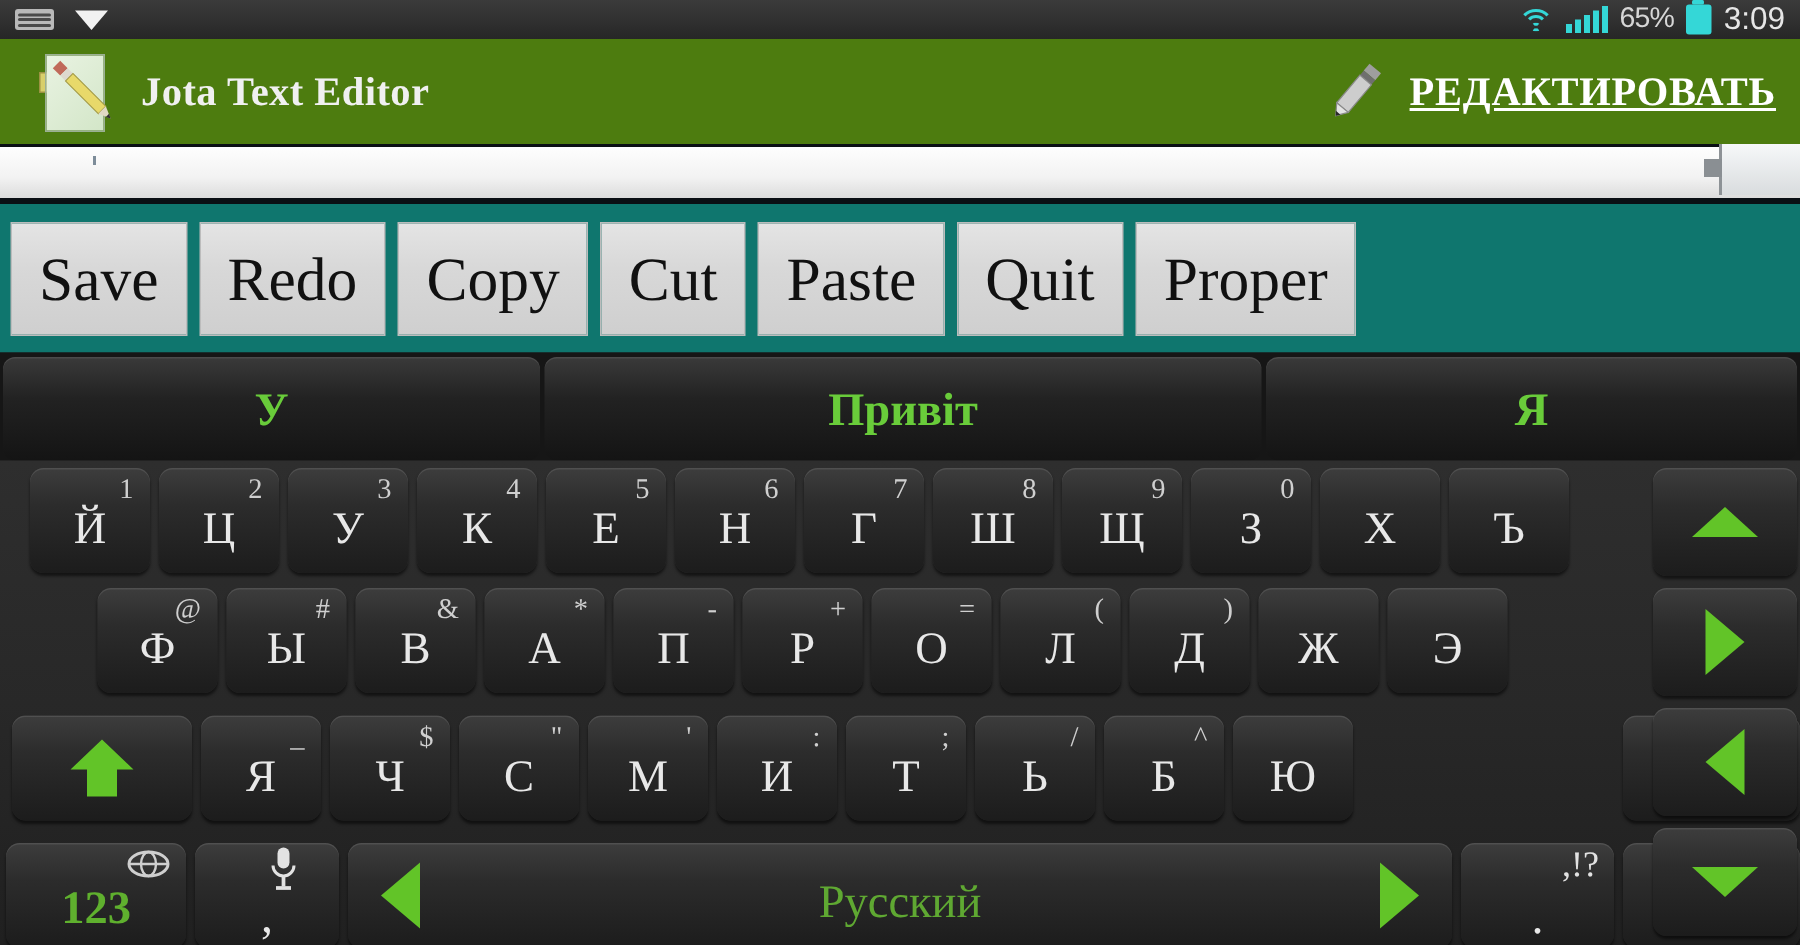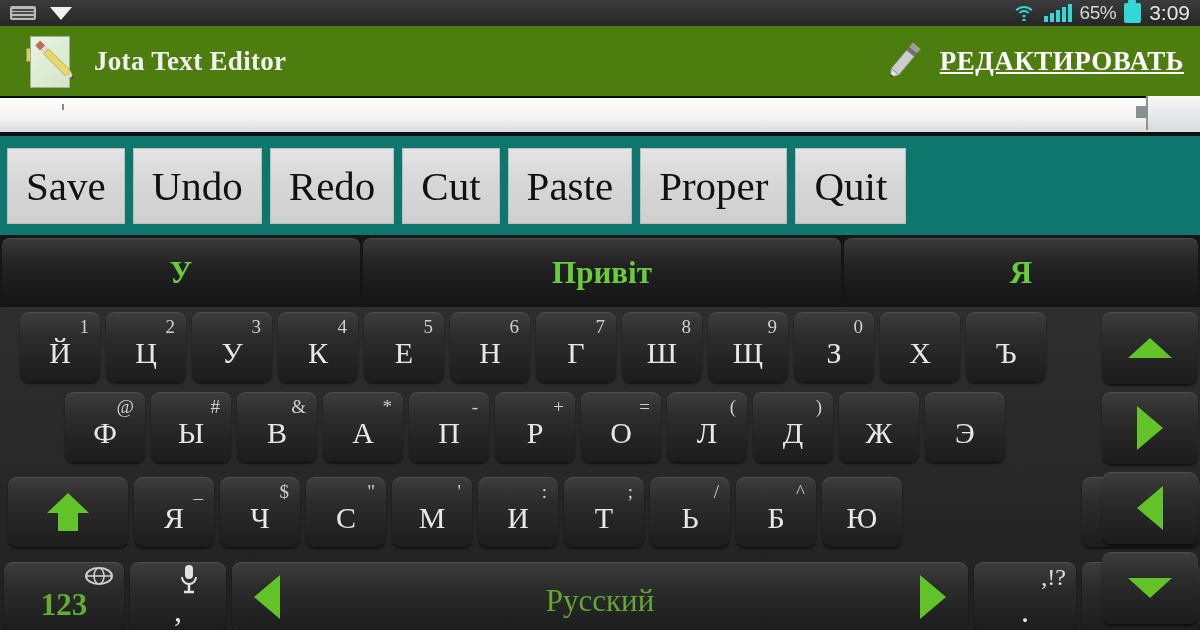--- a/index.html
+++ b/index.html
@@ -199,26 +199,26 @@
   </div>
 
   <div class="editor-wrap">
     <div class="editor-field" title=""></div>
     <span class="editor-caret"></span>
     <div class="editor-scroll"></div>
   </div>
 
   <div class="fnbar">
     <div class="fnbtn">Save</div>
-    <div class="fnbtn">Undo</div>
     <div class="fnbtn">Redo</div>
+    <div class="fnbtn">Copy</div>
     <div class="fnbtn">Cut</div>
     <div class="fnbtn">Paste</div>
+    <div class="fnbtn">Quit</div>
     <div class="fnbtn">Proper</div>
-    <div class="fnbtn">Quit</div>
   </div>
 
   <div class="suggest">
     <div class="sug s1">У</div>
     <div class="sug s2">Привіт</div>
     <div class="sug s3">Я</div>
   </div>
 
   <div class="keyboard">
 

